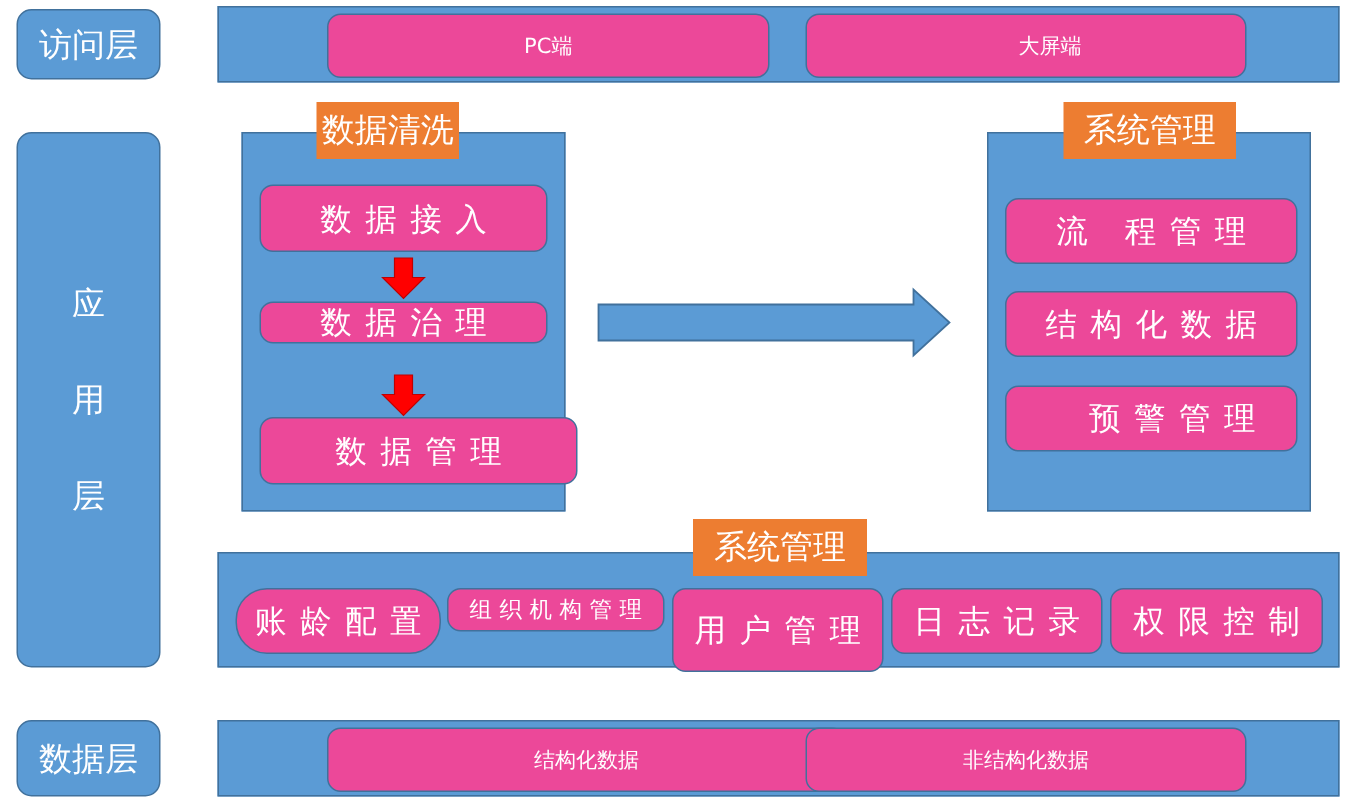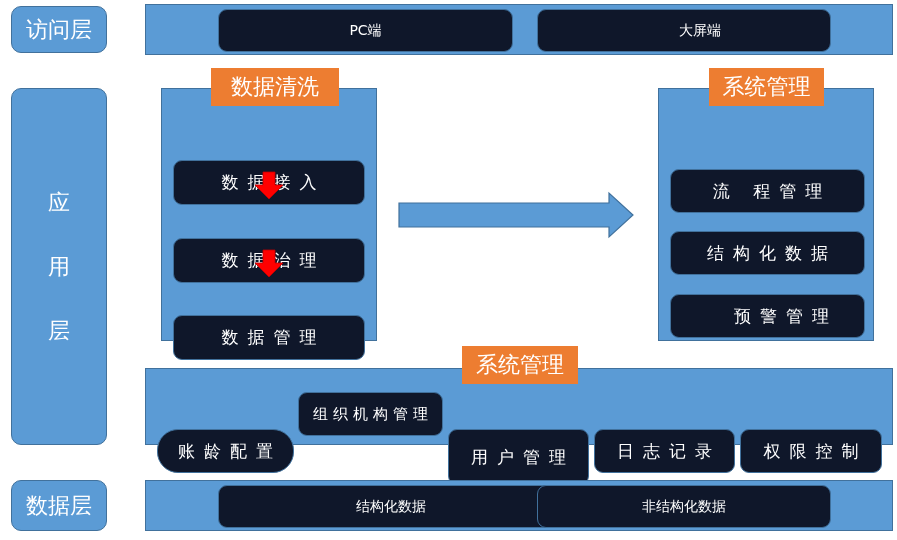--- a/index.html
+++ b/index.html
@@ -8,25 +8,25 @@
   .abs { position: absolute; box-sizing: border-box; }
   .layer-label {
     background: #5b9bd5; border: 1.5px solid #41719c; border-radius: 10px;
     color: #ffffff; display: flex; align-items: center; justify-content: center;
     font-size: 22px;
   }
   .layer-label.vertical { flex-direction: column; font-size: 22px; }
   .layer-label.vertical span { display: block; margin: 17px 0; }
   .panel { background: #5b9bd5; border: 1.5px solid #41719c; }
   .chip {
-    background: #0f172a; border: 1.5px solid #41719c; border-radius: 9px;
+    background: #ec4899; border: 1.5px solid #41719c; border-radius: 9px;
     color: #ffffff; display: flex; align-items: center; justify-content: center;
     font-size: 14px;
   }
-  .chip.spaced { letter-spacing: 9px; font-size: 17px; margin-top: 37px; }
+  .chip.spaced { letter-spacing: 9px; font-size: 21px; }
   .chip.spaced span { margin-right: -9px; }
   .chip.spaced-sm { letter-spacing: 5px; font-size: 15px; }
   .chip.spaced-sm span { margin-right: -5px; }
   .title-tag {
     background: #ed7d31; color: #ffffff; display: flex; align-items: center;
     justify-content: center; font-size: 22px;
   }
   svg { position: absolute; overflow: visible; }
 </style>
 </head>
@@ -44,30 +44,30 @@
   <span>大屏端</span>
 </div>
 
 <div class="abs layer-label vertical" style="left:11px; top:88px; width:96px; height:357px;">
   <span>应</span>
   <span>用</span>
   <span>层</span>
 </div>
 
 <div class="abs panel" style="left:161px; top:88px; width:216px; height:253px;"></div>
-<div class="abs title-tag" style="left:211px; top:68px; width:128px; height:38px;">
+<div class="abs title-tag" style="left:211px; top:68px; width:95px; height:38px;">
   <span>数据清洗</span>
 </div>
 <div class="abs chip spaced" style="left:173px; top:123px; width:192px; height:45px;">
   <span>数据接入</span>
 </div>
-<div class="abs chip spaced" style="left:173px; top:201px; width:192px; height:45px;">
+<div class="abs chip spaced" style="left:173px; top:201px; width:192px; height:28px;">
   <span>数据治理</span>
 </div>
-<div class="abs chip spaced" style="left:173px; top:278px; width:192px; height:45px;">
+<div class="abs chip spaced" style="left:173px; top:278px; width:212px; height:45px;">
   <span>数据管理</span>
 </div>
 
 <svg style="left:254px; top:172px;" width="30" height="28" viewBox="0 0 30 28">
   <polygon points="9,0 21,0 21,13 29,13 15,27 1,13 9,13" fill="#ff0000" stroke="#c00000" stroke-width="0.8"></polygon>
 </svg>
 <svg style="left:254px; top:250px;" width="30" height="28" viewBox="0 0 30 28">
   <polygon points="9,0 21,0 21,13 29,13 15,27 1,13 9,13" fill="#ff0000" stroke="#c00000" stroke-width="0.8"></polygon>
 </svg>
 
@@ -89,21 +89,21 @@
   <span>预警管理</span>
 </div>
 
 <div class="abs panel" style="left:145px; top:368px; width:748px; height:77px;"></div>
 <div class="abs title-tag" style="left:462px; top:346px; width:116px; height:38px;">
   <span>系统管理</span>
 </div>
 <div class="abs chip spaced" style="left:157px; top:392px; width:137px; height:44px;border-radius:21px;">
   <span>账龄配置</span>
 </div>
-<div class="abs chip spaced-sm" style="left:298px; top:392px; width:145px; height:44px;">
+<div class="abs chip spaced-sm" style="left:298px; top:392px; width:145px; height:29px;">
   <span>组织机构管理</span>
 </div>
 <div class="abs chip spaced" style="left:448px; top:392px; width:141px; height:56px;">
   <span>用户管理</span>
 </div>
 <div class="abs chip spaced" style="left:594px; top:392px; width:141px; height:44px;">
   <span>日志记录</span>
 </div>
 <div class="abs chip spaced" style="left:740px; top:392px; width:142px; height:44px;">
   <span>权限控制</span>

